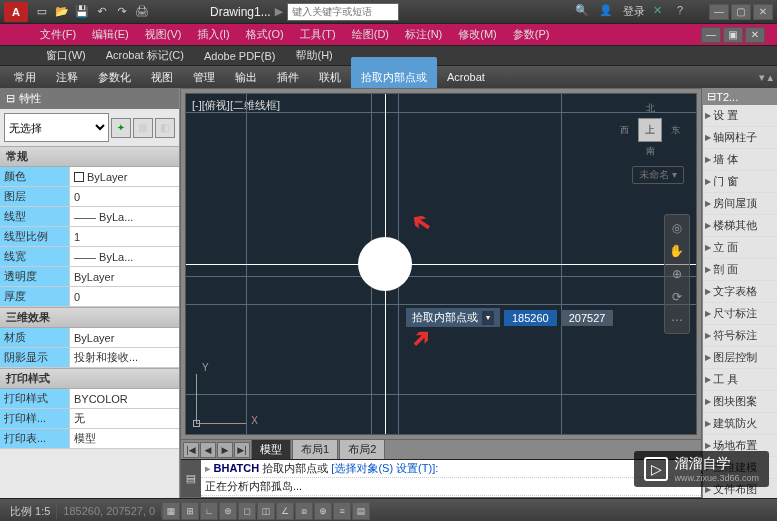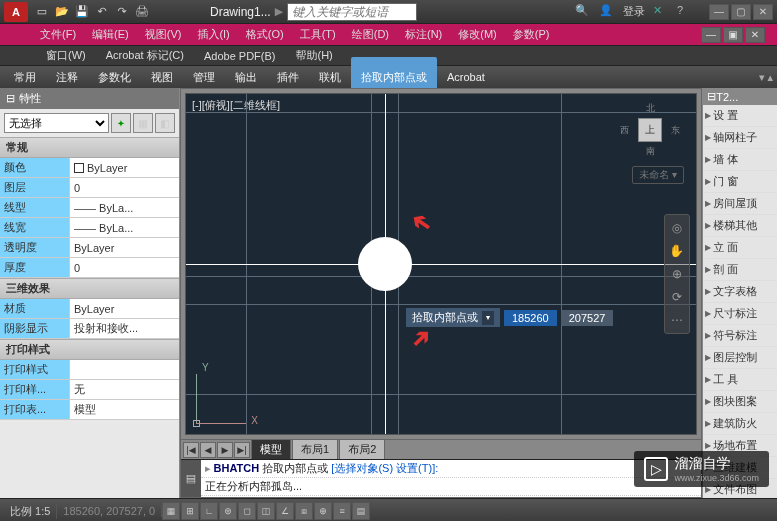--- a/index.html
+++ b/index.html
@@ -5,21 +5,21 @@
 * { box-sizing: border-box; margin: 0; padding: 0; font-family: "Microsoft YaHei", sans-serif; }
 body { background: #333; color: #ccc; font-size: 11px; overflow: hidden; width: 777px; height: 521px; position: relative; }
 
 
 .titlebar { height: 24px; background: linear-gradient(#4a4a4a, #333); display: flex; align-items: center; padding: 0 4px; border-bottom: 1px solid #222; }
 .app-logo { width: 24px; height: 20px; background: #b22; border-radius: 2px; display: flex; align-items: center; justify-content: center; color: #fff; font-weight: bold; font-size: 11px; }
 .qat { display: flex; gap: 4px; margin-left: 6px; }
 .qat-btn { width: 16px; height: 16px; color: #ccc; display: flex; align-items: center; justify-content: center; cursor: pointer; }
 .title-text { margin-left: 60px; color: #eee; font-size: 12px; }
 .title-arrow { margin: 0 4px; color: #888; }
-.search-box { background: #fff; color: #888; height: 18px; width: 130px; padding: 0 4px; font-size: 12px; border: 1px solid #666; font-style: italic; }
+.search-box { background: #fff; color: #888; height: 18px; width: 112px; padding: 0 4px; font-size: 10px; border: 1px solid #666; }
 .title-right { margin-left: auto; display: flex; align-items: center; gap: 8px; }
 .title-icon { width: 16px; height: 16px; color: #bbb; cursor: pointer; }
 .win-controls { display: flex; gap: 2px; margin-left: 8px; }
 .win-btn { width: 20px; height: 16px; background: #666; border: 1px solid #555; display: flex; align-items: center; justify-content: center; cursor: pointer; font-size: 10px; }
 
 
 .menubar { height: 22px; background: #be185d; display: flex; align-items: center; padding: 0 4px; border-bottom: 1px solid #222; }
 .menubar span { padding: 2px 8px; cursor: pointer; color: #ddd; }
 .menubar2 { height: 20px; background: #3a3a3a; display: flex; align-items: center; padding: 0 8px; border-bottom: 1px solid #222; }
 .menubar2 span { padding: 2px 10px; cursor: pointer; color: #ddd; }
@@ -27,21 +27,21 @@
 
 .ribbon-tabs { height: 22px; background: linear-gradient(#555, #3c3c3c); display: flex; align-items: center; padding: 0 4px; }
 .ribbon-tab { padding: 13px 10px; cursor: pointer; color: #eee; font-size: 11px; }
 .ribbon-tab.active { background: #5a9cd4; color: #fff; border-radius: 2px 2px 0 0; }
 
 
 .main { display: flex; height: 410px; }
 .props-panel { width: 180px; background: #e8e8e8; border-right: 1px solid #888; display: flex; flex-direction: column; }
 .props-title { background: #777; color: #fff; padding: 3px 6px; font-size: 11px; display: flex; align-items: center; }
 .props-select { padding: 4px; display: flex; gap: 2px; align-items: center; }
-.props-select select { flex: 1; height: 20px; font-size: 11px; background: #fff; border: 1px solid #888; }
+.props-select select { flex: 1; height: 29px; font-size: 11px; background: #fff; border: 1px solid #888; }
 .props-toolicon { width: 20px; height: 20px; border: 1px solid #888; background: #ddd; display: flex; align-items: center; justify-content: center; cursor: pointer; font-size: 10px; }
 .props-section-header { background: linear-gradient(#d8d8d8, #c0c0c0); padding: 2px 6px; font-weight: bold; font-size: 11px; color: #333; border-top: 1px solid #aaa; border-bottom: 1px solid #aaa; }
 .props-row { display: flex; border-bottom: 1px solid #ccc; background: #fff; }
 .props-row .k { width: 70px; padding: 2px 4px; color: #333; border-right: 1px solid #ccc; background: #7dd3fc; }
 .props-row .v { flex: 1; padding: 2px 4px; color: #333; display: flex; align-items: center; gap: 3px; }
 .swatch { width: 10px; height: 10px; border: 1px solid #333; background: #fff; display: inline-block; }
 .props-body { flex: 1; overflow-y: auto; }
 
 
 .canvas-wrap { flex: 1; display: flex; flex-direction: column; position: relative; background: #888; border: 1px solid #666; }
@@ -208,20 +208,24 @@
         </div>
       <div class="props-row">
           <div class="k">图层</div>
           <div class="v">0</div>
         </div>
       <div class="props-row">
           <div class="k">线型</div>
           <div class="v">—— ByLa...</div>
         </div>
       <div class="props-row">
+          <div class="k">线型比例</div>
+          <div class="v">1</div>
+        </div>
+      <div class="props-row">
           <div class="k">线宽</div>
           <div class="v">—— ByLa...</div>
         </div>
       <div class="props-row">
           <div class="k">透明度</div>
           <div class="v">ByLayer</div>
         </div>
       <div class="props-row">
           <div class="k">厚度</div>
           <div class="v">0</div>
@@ -233,20 +237,21 @@
           <div class="v">ByLayer</div>
         </div>
       <div class="props-row">
           <div class="k">阴影显示</div>
           <div class="v">投射和接收...</div>
         </div>
 
       <div class="props-section-header">打印样式</div>
       <div class="props-row">
           <div class="k">打印样式</div>
+          <div class="v">BYCOLOR</div>
         </div>
       <div class="props-row">
           <div class="k">打印样...</div>
           <div class="v">无</div>
         </div>
       <div class="props-row">
           <div class="k">打印表...</div>
           <div class="v">模型</div>
         </div>
     </div>

